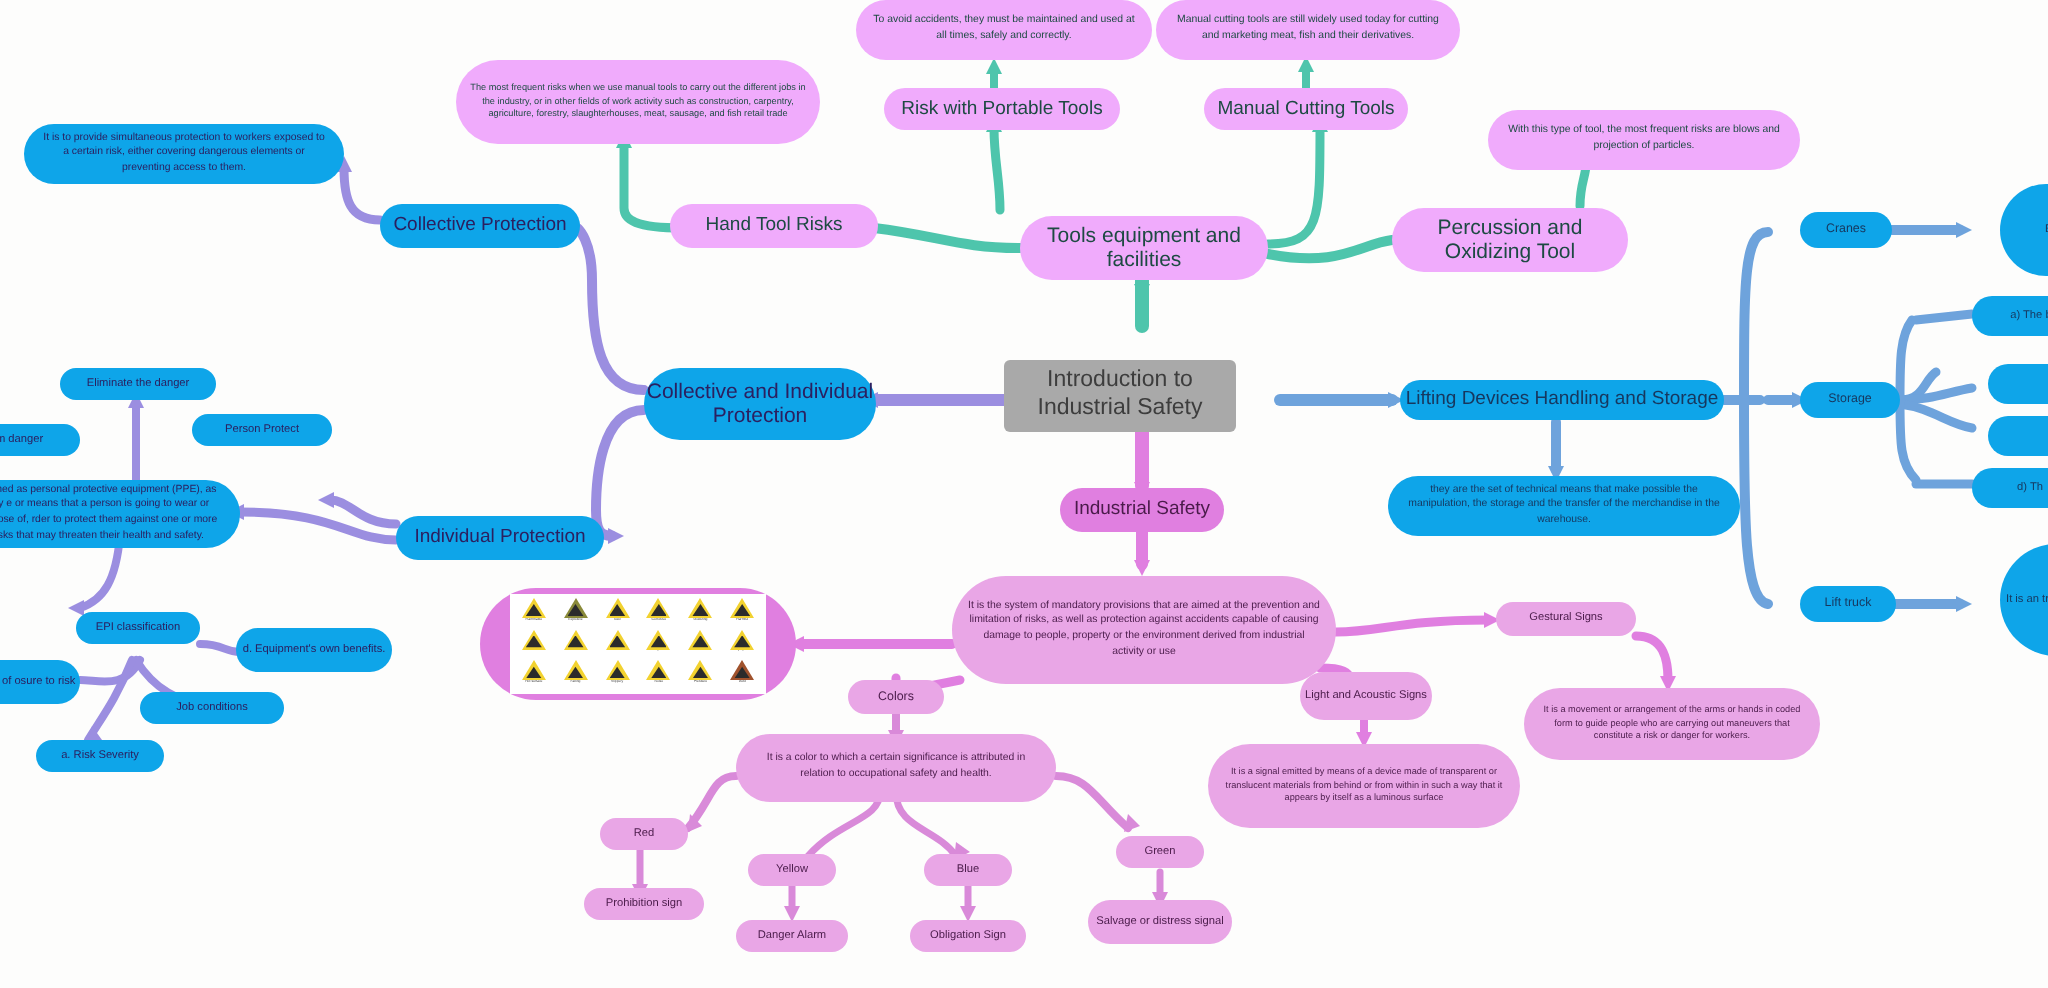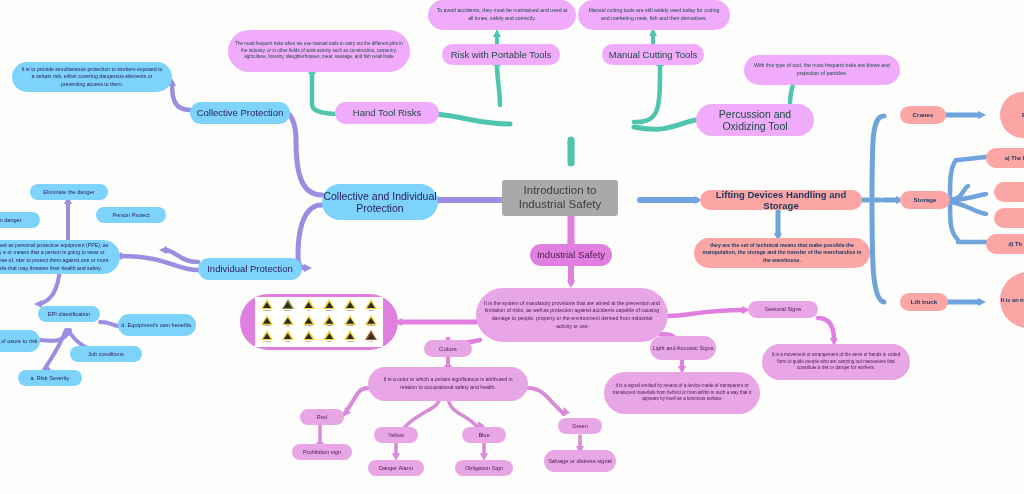--- a/index.html
+++ b/index.html
@@ -3,22 +3,22 @@
 <meta charset="utf-8">
 <style>
   html,body{margin:0;padding:0;background:#fdfcfd;}
   body{width:1024px;height:494px;overflow:hidden;font-family:"Liberation Sans",sans-serif;}
   #canvas{position:relative;width:1024px;height:494px;background:#fdfdfc;overflow:hidden;}
   svg.links{position:absolute;left:0;top:0;width:1024px;height:494px;pointer-events:none;}
   .node{position:absolute;box-sizing:border-box;display:flex;align-items:center;justify-content:center;
         text-align:center;border-radius:999px;line-height:1.18;color:#22304a;}
   .node.root{border-radius:3px;background:#a9a9a9;color:#3d3d3d;font-size:11.5px;}
   .t-teal{background:#f0abfc;color:#1d4a42;}
-  .t-purple{background:#7dd3fc;color:#2b2060;}
-  .t-blue{background:#fca5a5;color:#17375e;font-weight:bold;}
+  .t-purple{background:#0ea5e9;color:#2b2060;}
+  .t-blue{background:#0ea5e9;color:#17375e;}
   .t-pink{background:#e07fe0;color:#4a1b4a;}
   .t-pinklight{background:#e9a6e6;color:#4a1b4a;}
   .lbl{font-size:9.5px;}
   .big{font-size:10.5px;}
   .desc{font-size:4.6px;padding:4px 7px;line-height:1.45;}
   .desc-m{font-size:5.2px;padding:4px 8px;line-height:1.45;}
   .tiny{font-size:5.6px;}
   .sm{font-size:6.2px;}
   .imgnode{background:#e07fe0;border-radius:60px;display:flex;align-items:center;justify-content:center;}
   .signs{background:#fff;display:grid;grid-template-columns:repeat(6,1fr);gap:1px;padding:2px;}
@@ -149,20 +149,23 @@
       <path d="M660 334 C 672 334 674 336 676 340" stroke="#e07fe0" stroke-width="4.5"></path>
       <path d="M682 356 L682 368" stroke="#e07fe0" stroke-width="4"></path>
       <path d="M678 366 l4 8 l4 -8" fill="#e07fe0" stroke="none"></path>
     </g>
   </svg>
 
   <div class="node root" style="left:502px;top:180px;width:116px;height:36px;">
     <span>Introduction to Industrial Safety</span>
   </div>
 
+  <div class="node t-teal big" style="left:510px;top:108px;width:124px;height:32px;">
+    <span>Tools equipment and facilities</span>
+  </div>
 
   <div class="node t-teal lbl" style="left:335px;top:102px;width:104px;height:22px;text-align:right;">
     <span>Hand Tool Risks</span>
   </div>
   <div class="node t-teal desc" style="left:228px;top:30px;width:182px;height:42px;">
     <span>The most frequent risks when we use manual tools to carry out the different jobs in the industry, or in other fields of work activity such as construction, carpentry, agriculture, forestry, slaughterhouses, meat, sausage, and fish retail trade</span>
   </div>
 
   <div class="node t-teal lbl" style="left:442px;top:44px;width:118px;height:21px;">
     <span>Risk with Portable Tools</span>

